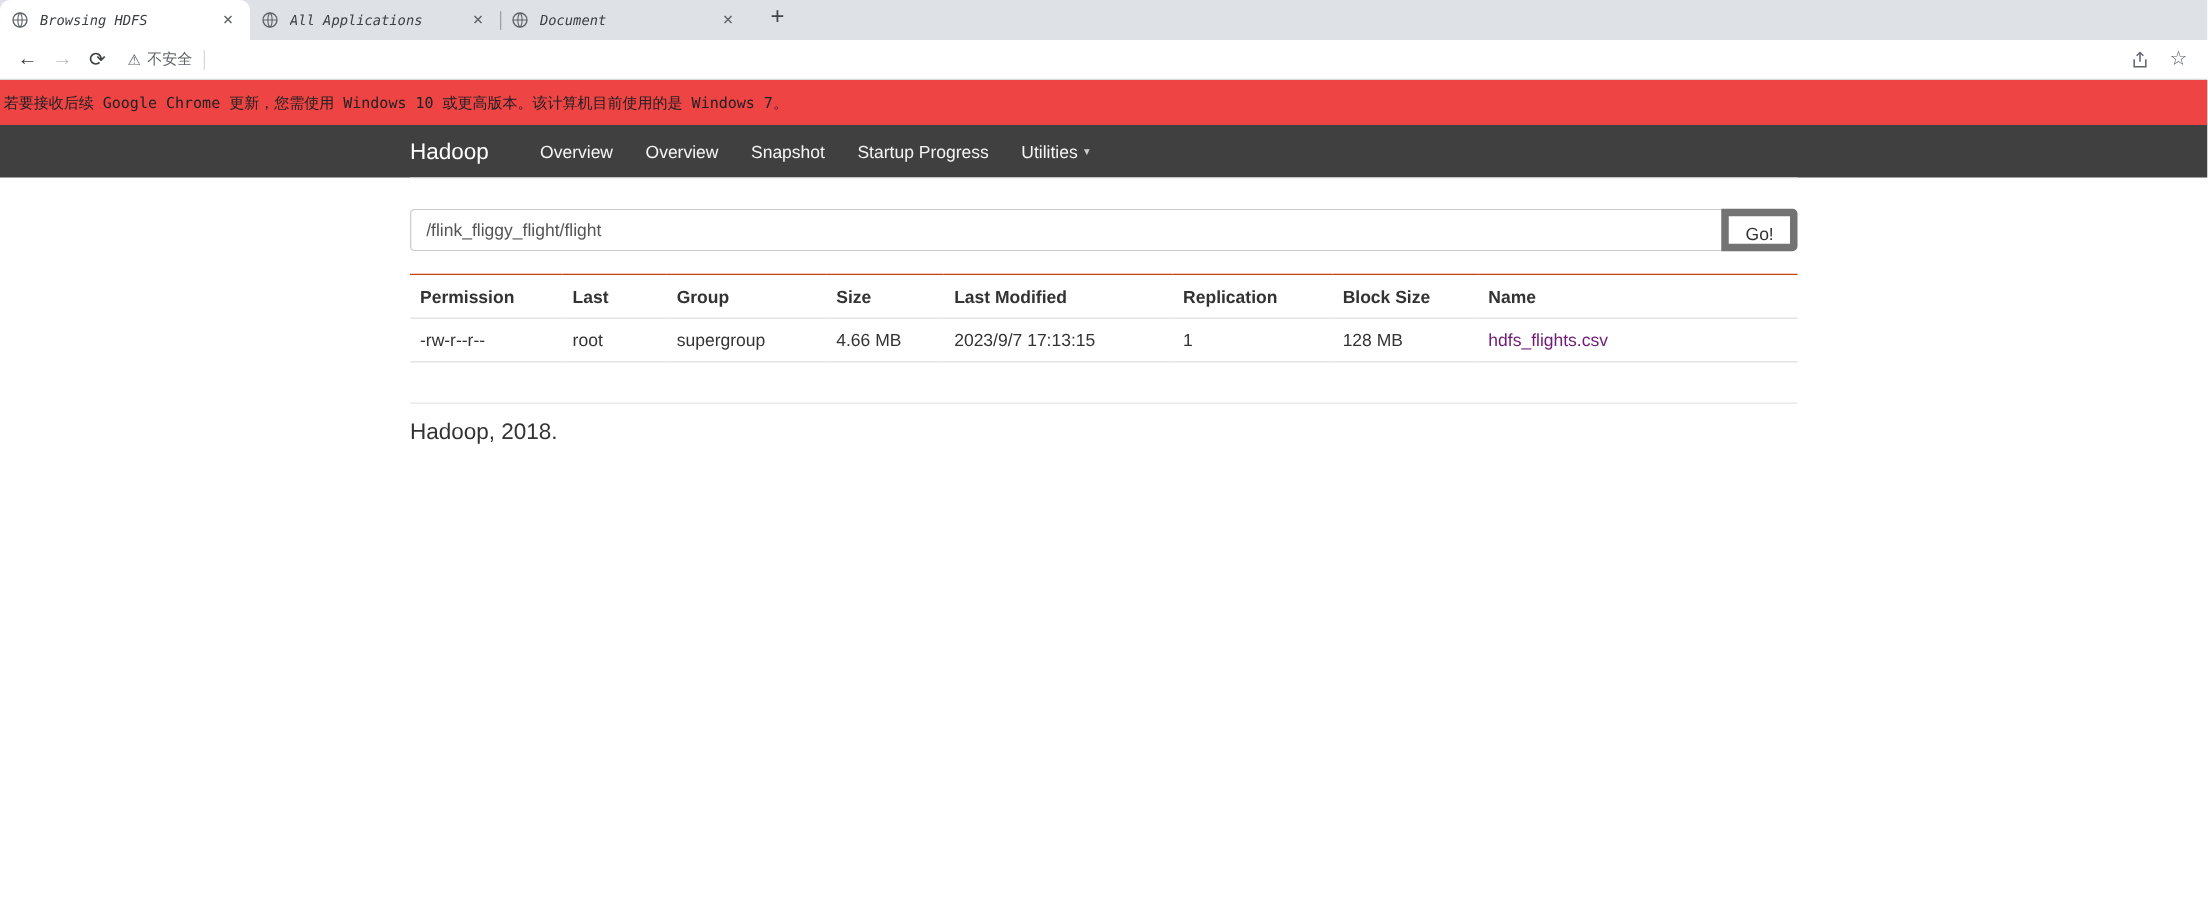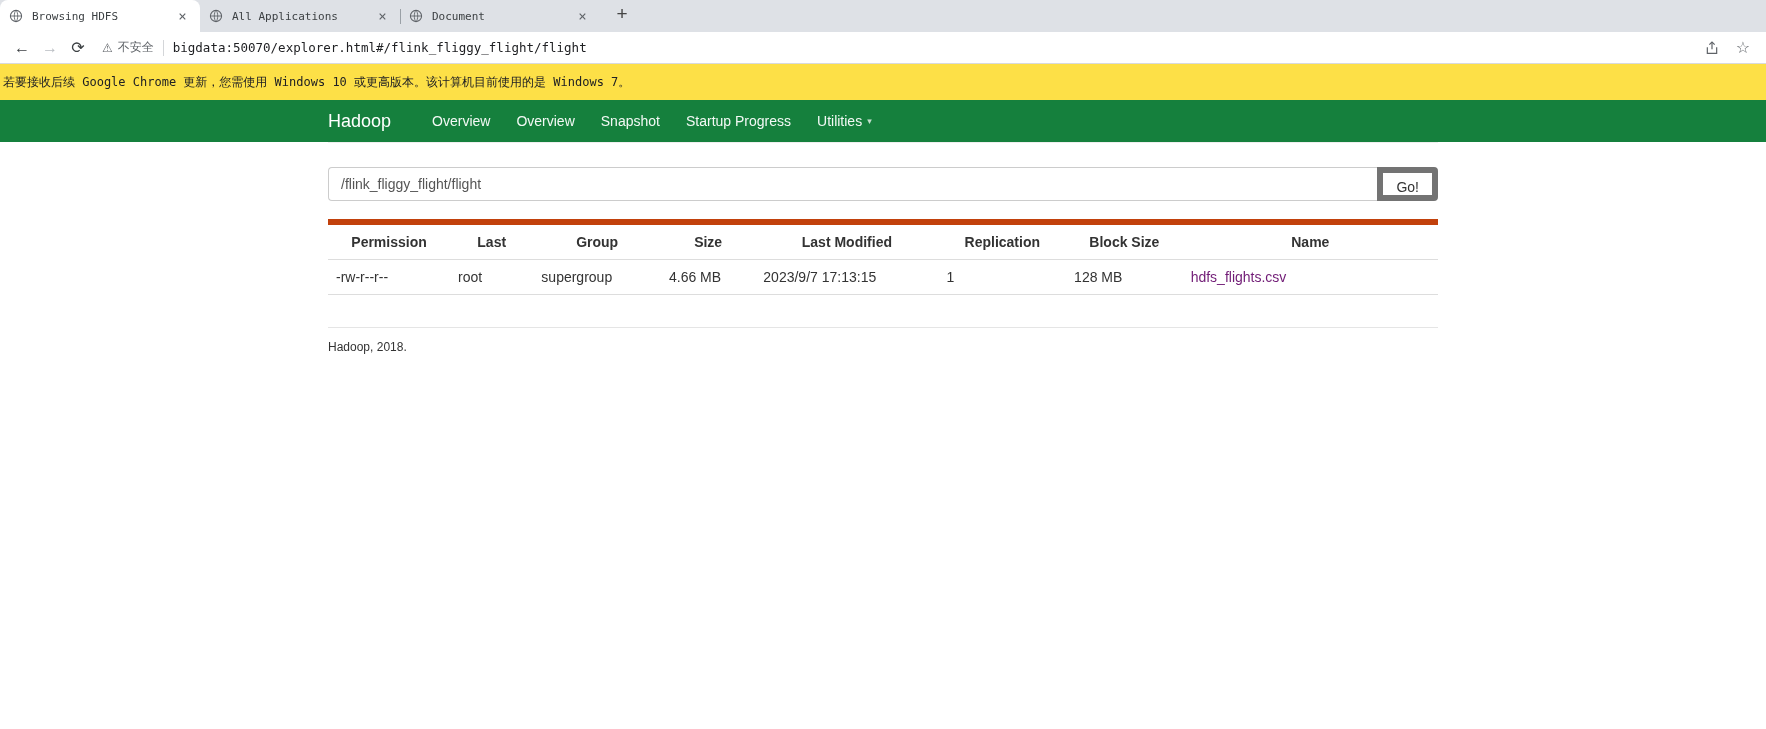--- a/index.html
+++ b/index.html
@@ -9,47 +9,47 @@
   
   .tabstrip { height:32px; background:#dee1e6; display:flex; align-items:flex-end; }
   .tab { width:200px; height:32px; display:flex; align-items:center; padding:0 9px;
     font-family:"DejaVu Sans Mono", monospace; font-size:11px; color:#3c4043;
     position:relative; cursor:pointer; }
   .tab.active { background:#fff; border-top-left-radius:8px; border-top-right-radius:8px; }
   .tab + .tab::before { content:""; position:absolute; left:0; top:9px; height:15px;
     width:1px; background:#9aa0a6; }
   .tab.active + .tab::before { display:none; }
   .tab-favicon { width:15px; height:15px; flex:0 0 auto; display:flex; align-items:center; }
-  .tab-title { flex:1; overflow:hidden; white-space:nowrap; margin:0 8px; }
+  .tab-title { flex:1; overflow:hidden; white-space:nowrap; margin:0 8px;font-style:italic; }
   .tab-close { width:17px; height:17px; line-height:16px; text-align:center;
     border-radius:50%; font-size:14px; color:#5f6368; flex:0 0 auto; }
   .newtab { width:28px; height:28px; margin:0 0 2px 8px; align-self:center;
     text-align:center; line-height:26px; font-size:19px; color:#444; border-radius:50%;
     cursor:pointer; }
 
   .toolbar { height:32px; background:#fff; display:flex; align-items:center;
     padding:0 8px; border-bottom:1px solid #d8dadd; }
   .nav-btn { width:28px; height:28px; display:flex; align-items:center; justify-content:center;
     font-size:16px; color:#3c4043; border-radius:50%; cursor:pointer; flex:0 0 auto; }
   .nav-btn.disabled { color:#b9bdc2; cursor:default; }
   .addr { flex:1; display:flex; align-items:center; gap:9px; height:28px; padding:0 10px; }
   .security { display:flex; align-items:center; gap:5px; font-size:12px; color:#5f6368;
     cursor:pointer; }
   .addr-divider { width:1px; height:16px; background:#d4d6d9; }
   .url { font-family:"DejaVu Sans Mono", monospace; font-size:12.5px; color:#202124; }
   .action-icons { display:flex; align-items:center; gap:16px; margin:0 8px 0 auto;
     color:#5f6368; }
   .star { font-size:16px; line-height:1; cursor:pointer; }
 
-  .infobar { height:36px; background:#fde047; display:flex; align-items:center;
+  .infobar { height:36px; background:#ef4444; display:flex; align-items:center;
     padding-left:3px; font-family:"DejaVu Sans Mono", monospace; font-size:12px;
     color:#202124; }
 
   
-  .navbar { height:42px; background:#15803d; }
+  .navbar { height:42px; background:#404040; }
   .navbar-inner { width:1140px; height:100%; margin:0 auto; padding:0 15px;
     display:flex; align-items:center; }
   .brand { font-size:18px; color:#fff; margin-right:28px; text-decoration:none;
     cursor:pointer; }
   .nav-item { font-size:14px; color:rgba(255,255,255,0.95); padding:0 13px;
     text-decoration:none; cursor:pointer; display:flex; align-items:center; gap:5px; }
   .caret { font-size:9px; color:rgba(255,255,255,0.75); }
 
   
   .content { width:1140px; margin:0 auto; padding:0 15px; }
@@ -58,30 +58,30 @@
 
   .path-row { display:flex; margin-bottom:18px; }
   .path-input { flex:1; height:34px; padding:6px 12px; font-size:14px; color:#555;
     border:1px solid #ccc; border-right:none; border-radius:4px 0 0 4px; outline:none;
     font-family:"Liberation Sans", sans-serif; }
   .go-btn { height:34px; padding:6px 13px; font-size:14px; color:#333; background:#fff;
     border:6px solid #737373; border-radius:0 4px 4px 0; cursor:pointer;
     font-family:"Liberation Sans", sans-serif; }
 
   table.listing { width:100%; border-collapse:collapse; font-size:14px; color:#333; }
-  table.listing th { text-align:center; padding:9px 8px; font-weight:700;
-    border-top:6px solid #c2410c; border-bottom:1px solid #ddd; }
+  table.listing th { text-align:left; padding:9px 8px; font-weight:700;
+    border-top:1px solid #c2410c; border-bottom:1px solid #ddd; }
   table.listing td { text-align:left; padding:9px 8px; border-bottom:1px solid #ddd; }
   .col-permission{width:11%} .col-owner{width:7.5%} .col-group{width:11.5%}
   .col-size{width:8.5%} .col-modified{width:16.5%} .col-replication{width:11.5%}
   .col-blocksize{width:10.5%}
   a.file-link { color:#701a75; text-decoration:none; cursor:pointer; }
 
   .footer-hr { border:none; border-top:1px solid #e5e5e5; margin:32px 0 12px; }
-  .footer-text { font-size:12px; color:#333; padding-bottom:40px; }
+  .footer-text { font-size:18px; color:#333; padding-bottom:40px; }
 </style>
 </head>
 <body>
 
 <div>
 
   <div class="tabstrip">
     <div class="tab active">
       <span class="tab-favicon">
         <svg width="14" height="14" viewBox="0 0 16 16">
@@ -118,21 +118,20 @@
   <div class="toolbar">
     <span class="nav-btn">←</span>
     <span class="nav-btn disabled">→</span>
     <span class="nav-btn">⟳</span>
     <div class="addr">
       <span class="security">
         <span>⚠</span>
         <span>不安全</span>
       </span>
       <span class="addr-divider"></span>
-      <span class="url">bigdata:50070/explorer.html#/flink_fliggy_flight/flight</span>
     </div>
     <div class="action-icons">
       <span style="cursor:pointer;display:flex;align-items:center;">
         <svg width="16" height="16" viewBox="0 0 24 24" fill="none" stroke="#5f6368" stroke-width="1.8">
             <path d="M5 11v9h14v-9"></path>
             <path d="M12 14V3.5"></path>
             <path d="M8 7l4-4 4 4"></path>
           </svg>
       </span>
       <span class="star">☆</span>

